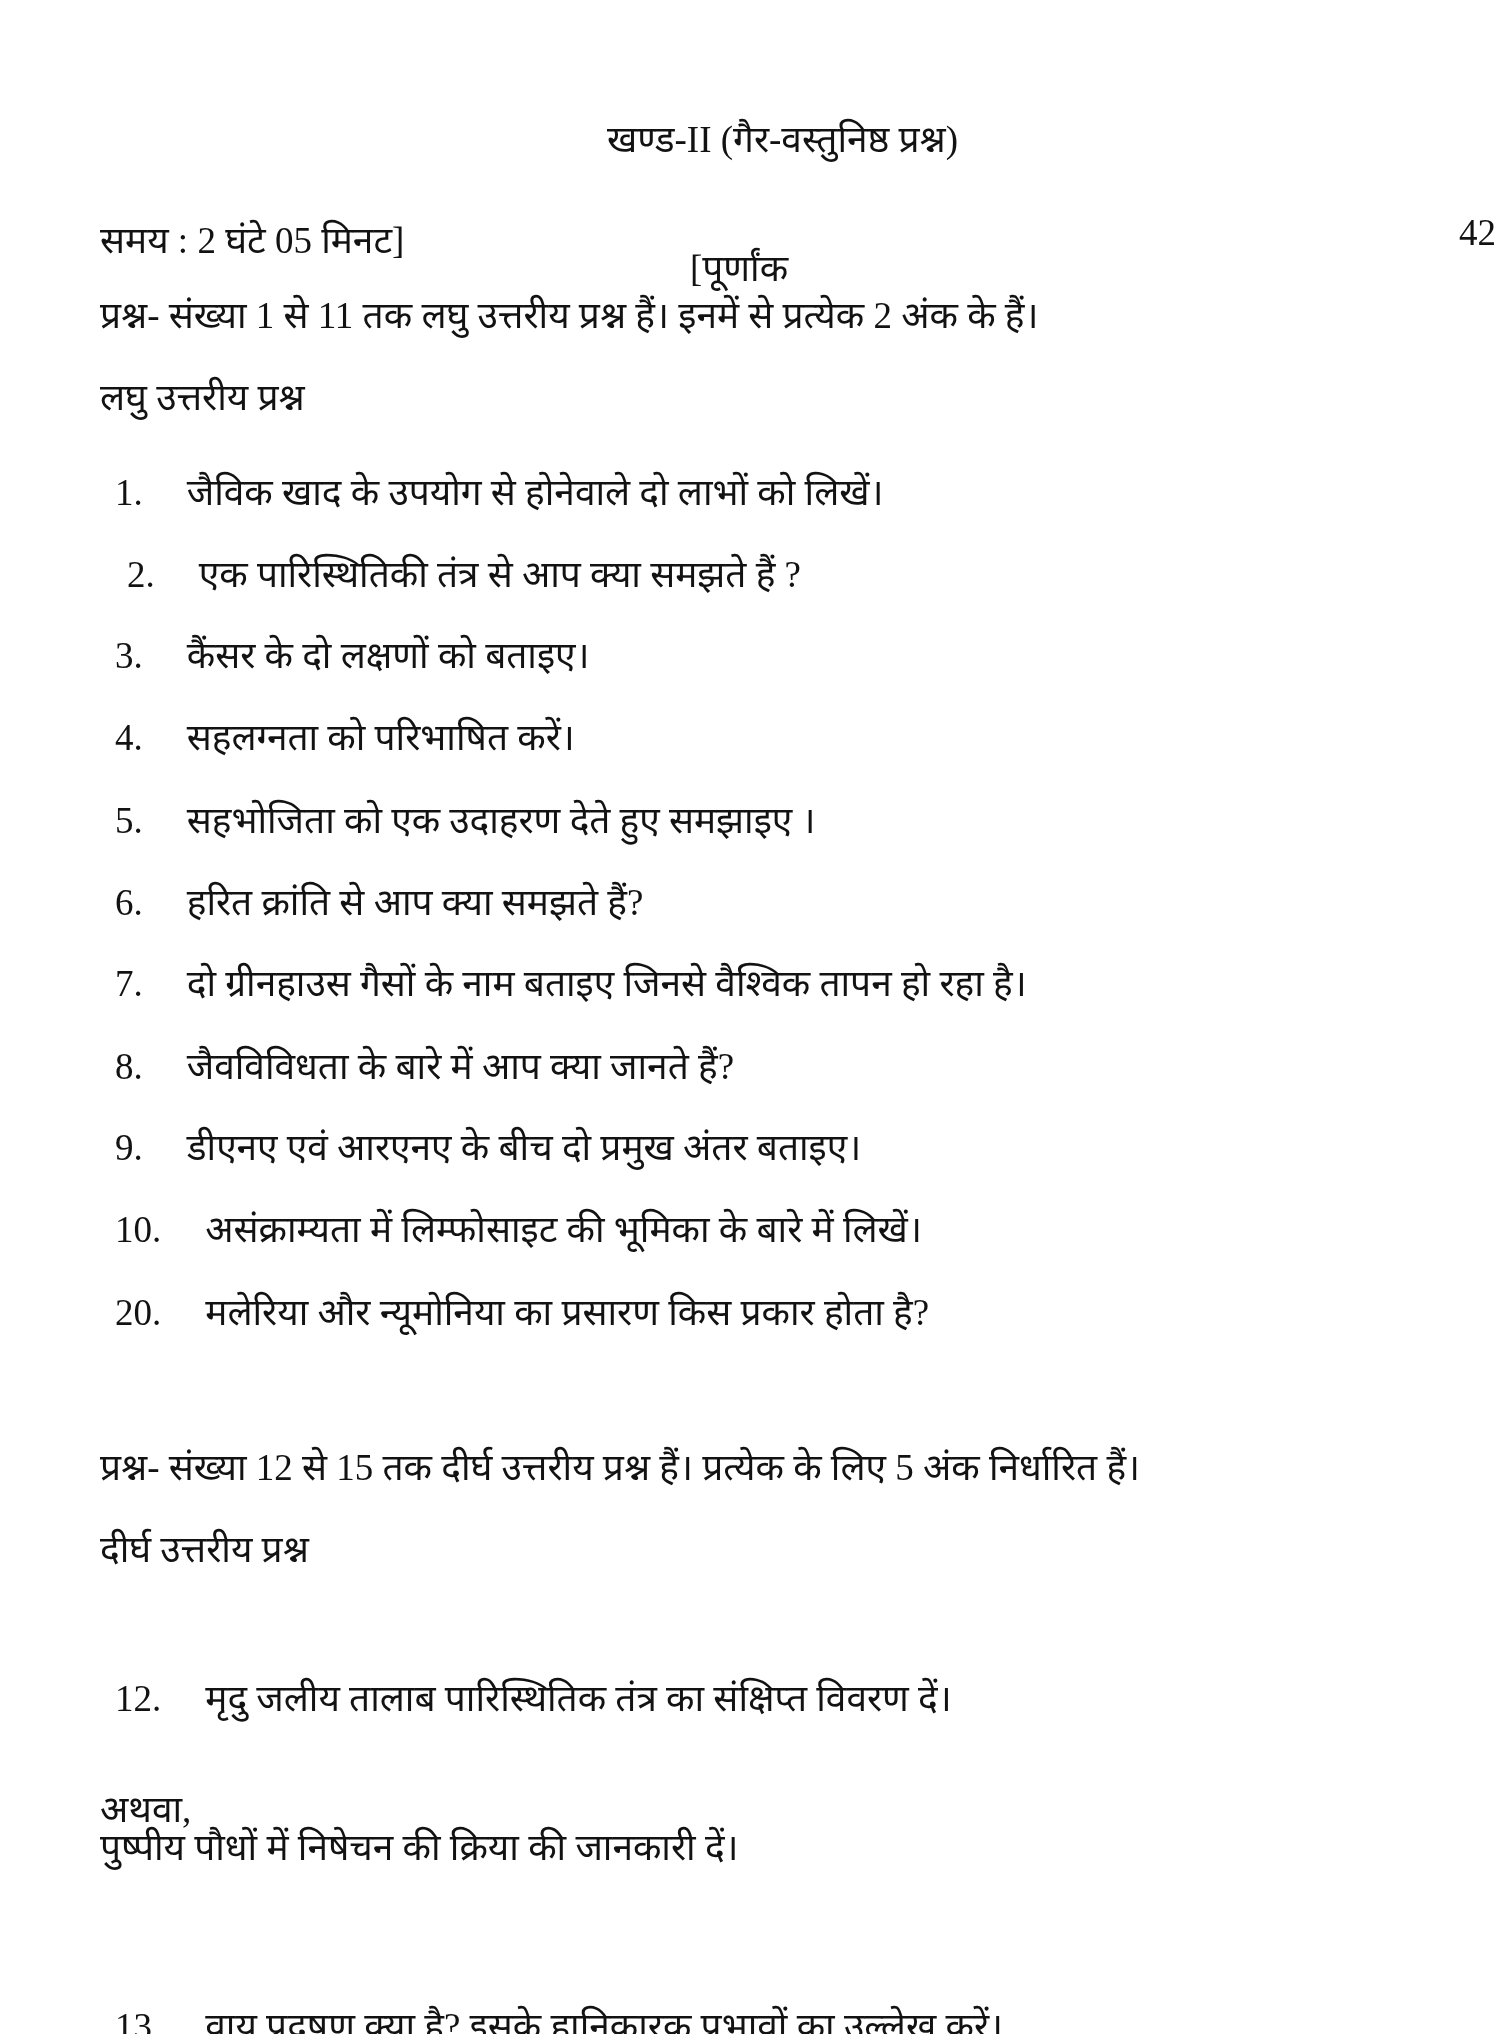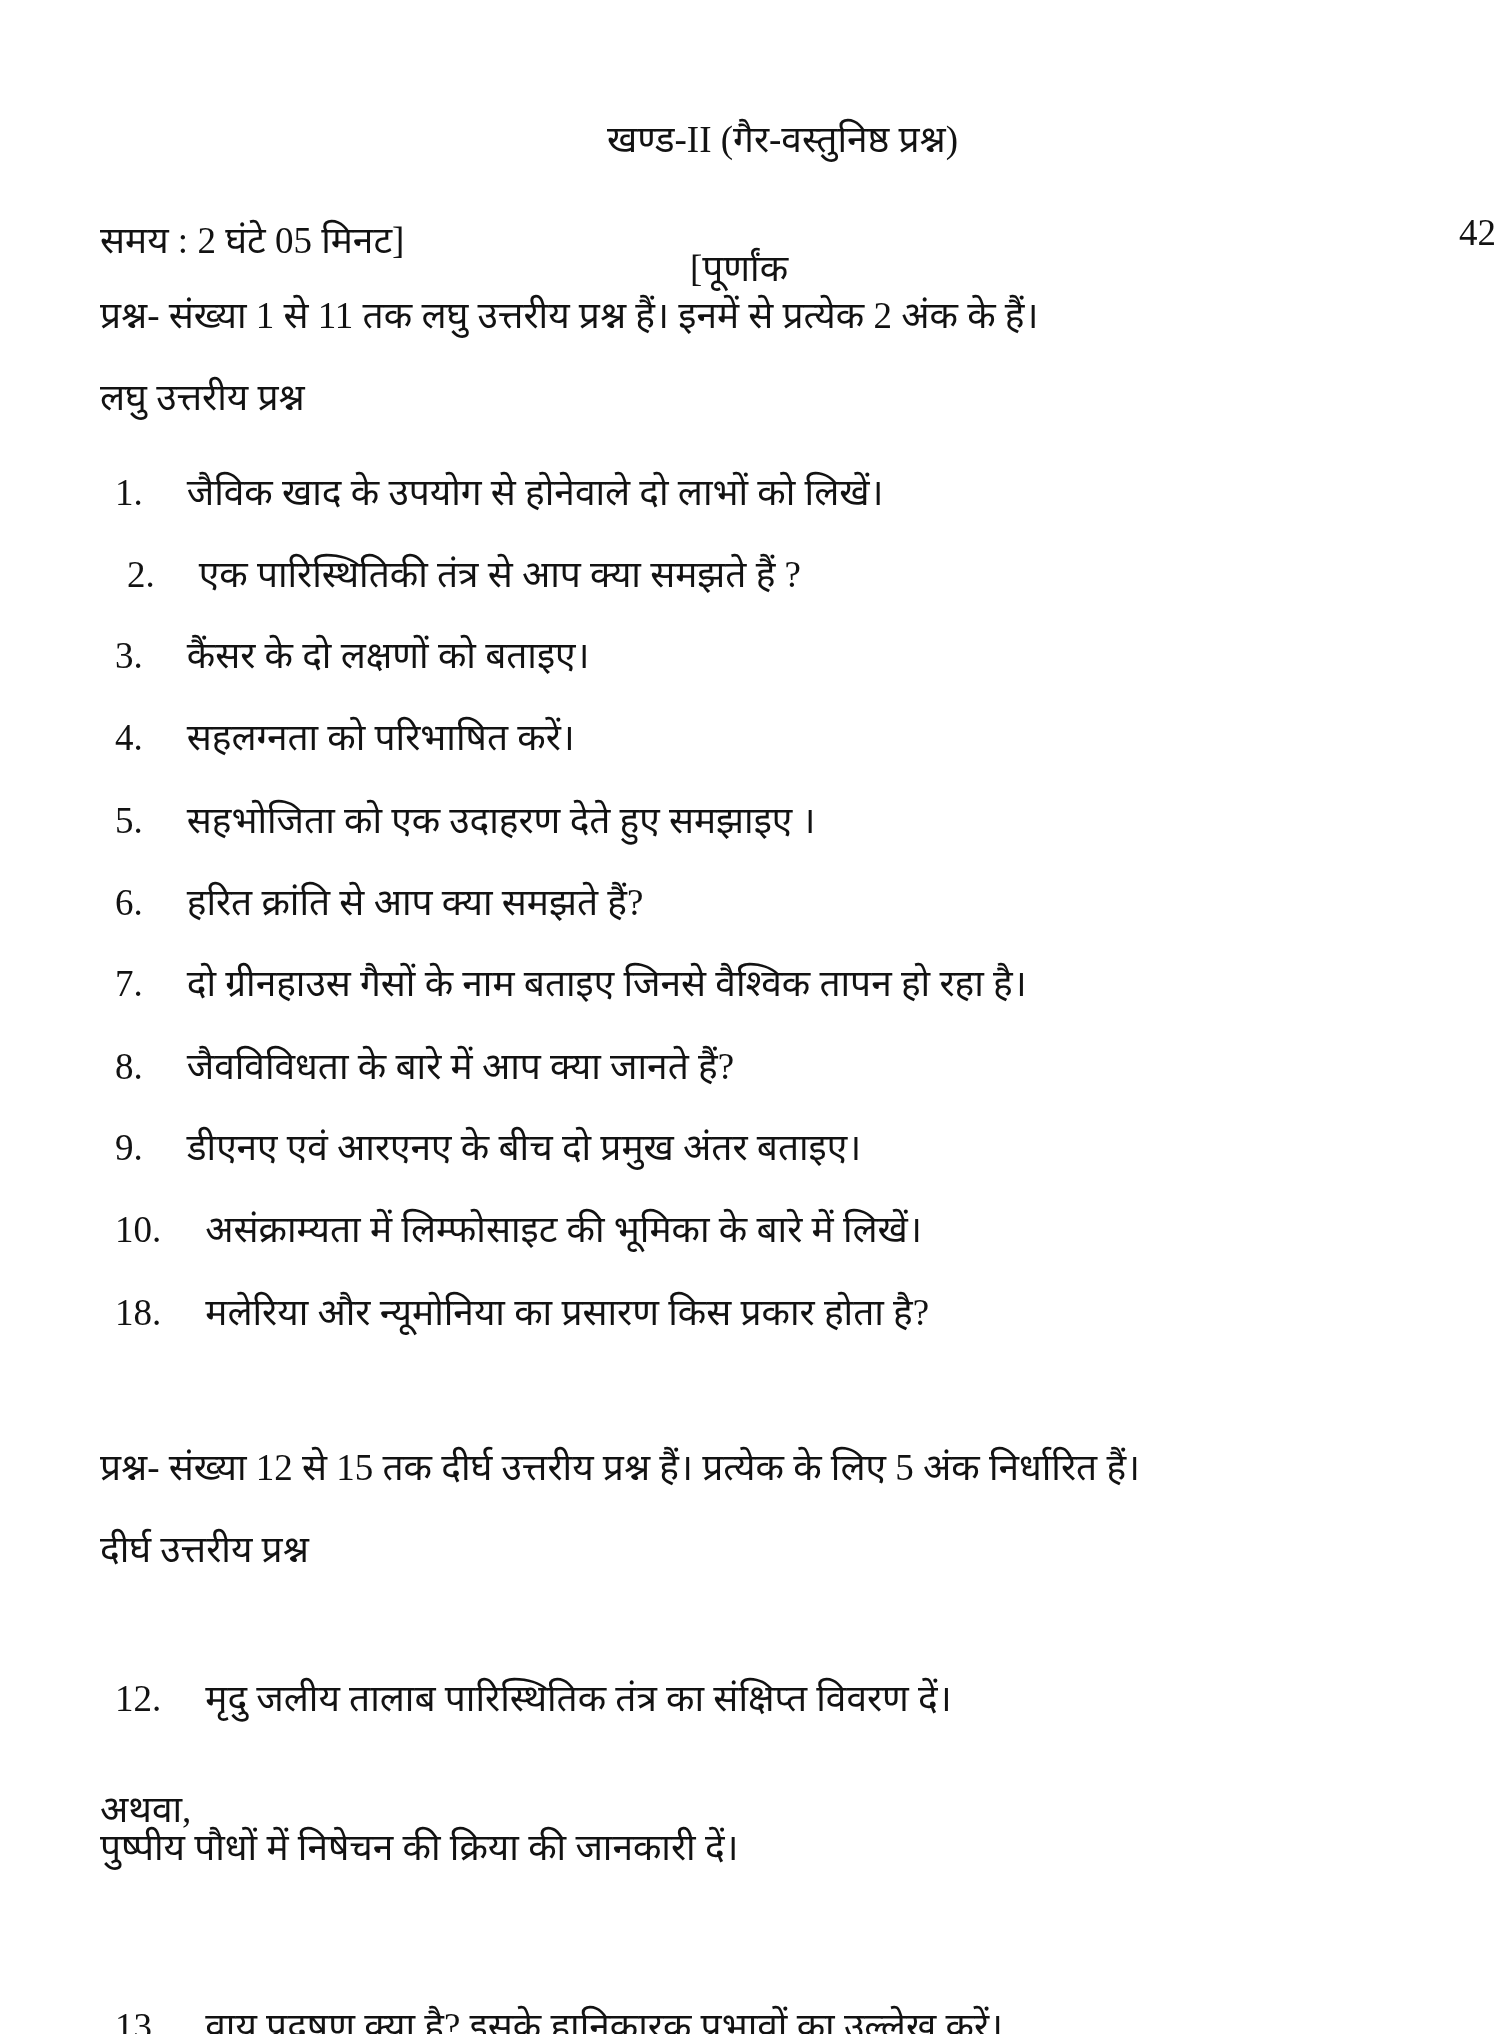--- a/index.html
+++ b/index.html
@@ -108,21 +108,21 @@
 
   <p class="line y-q9">
     <span class="qnum">9.</span><span>डीएनए एवं आरएनए के बीच दो प्रमुख अंतर बताइए।</span>
   </p>
 
   <p class="line y-q10">
     <span class="qnum">10.</span><span>असंक्राम्यता में लिम्फोसाइट की भूमिका के बारे में लिखें।</span>
   </p>
 
   <p class="line y-q11">
-    <span class="qnum">18.</span><span>मलेरिया और न्यूमोनिया का प्रसारण किस प्रकार होता है?</span>
+    <span class="qnum">20.</span><span>मलेरिया और न्यूमोनिया का प्रसारण किस प्रकार होता है?</span>
   </p>
 
   <div class="line y-s2intro">प्रश्न- संख्या 12 से 15 तक दीर्घ उत्तरीय प्रश्न हैं। प्रत्येक के लिए 5 अंक निर्धारित हैं।</div>
 
   <div class="line y-s2head">दीर्घ उत्तरीय प्रश्न</div>
 
   <p class="line y-q12">
     <span class="qnum">12.</span><span>मृदु जलीय तालाब पारिस्थितिक तंत्र का संक्षिप्त विवरण दें।</span>
   </p>
 

